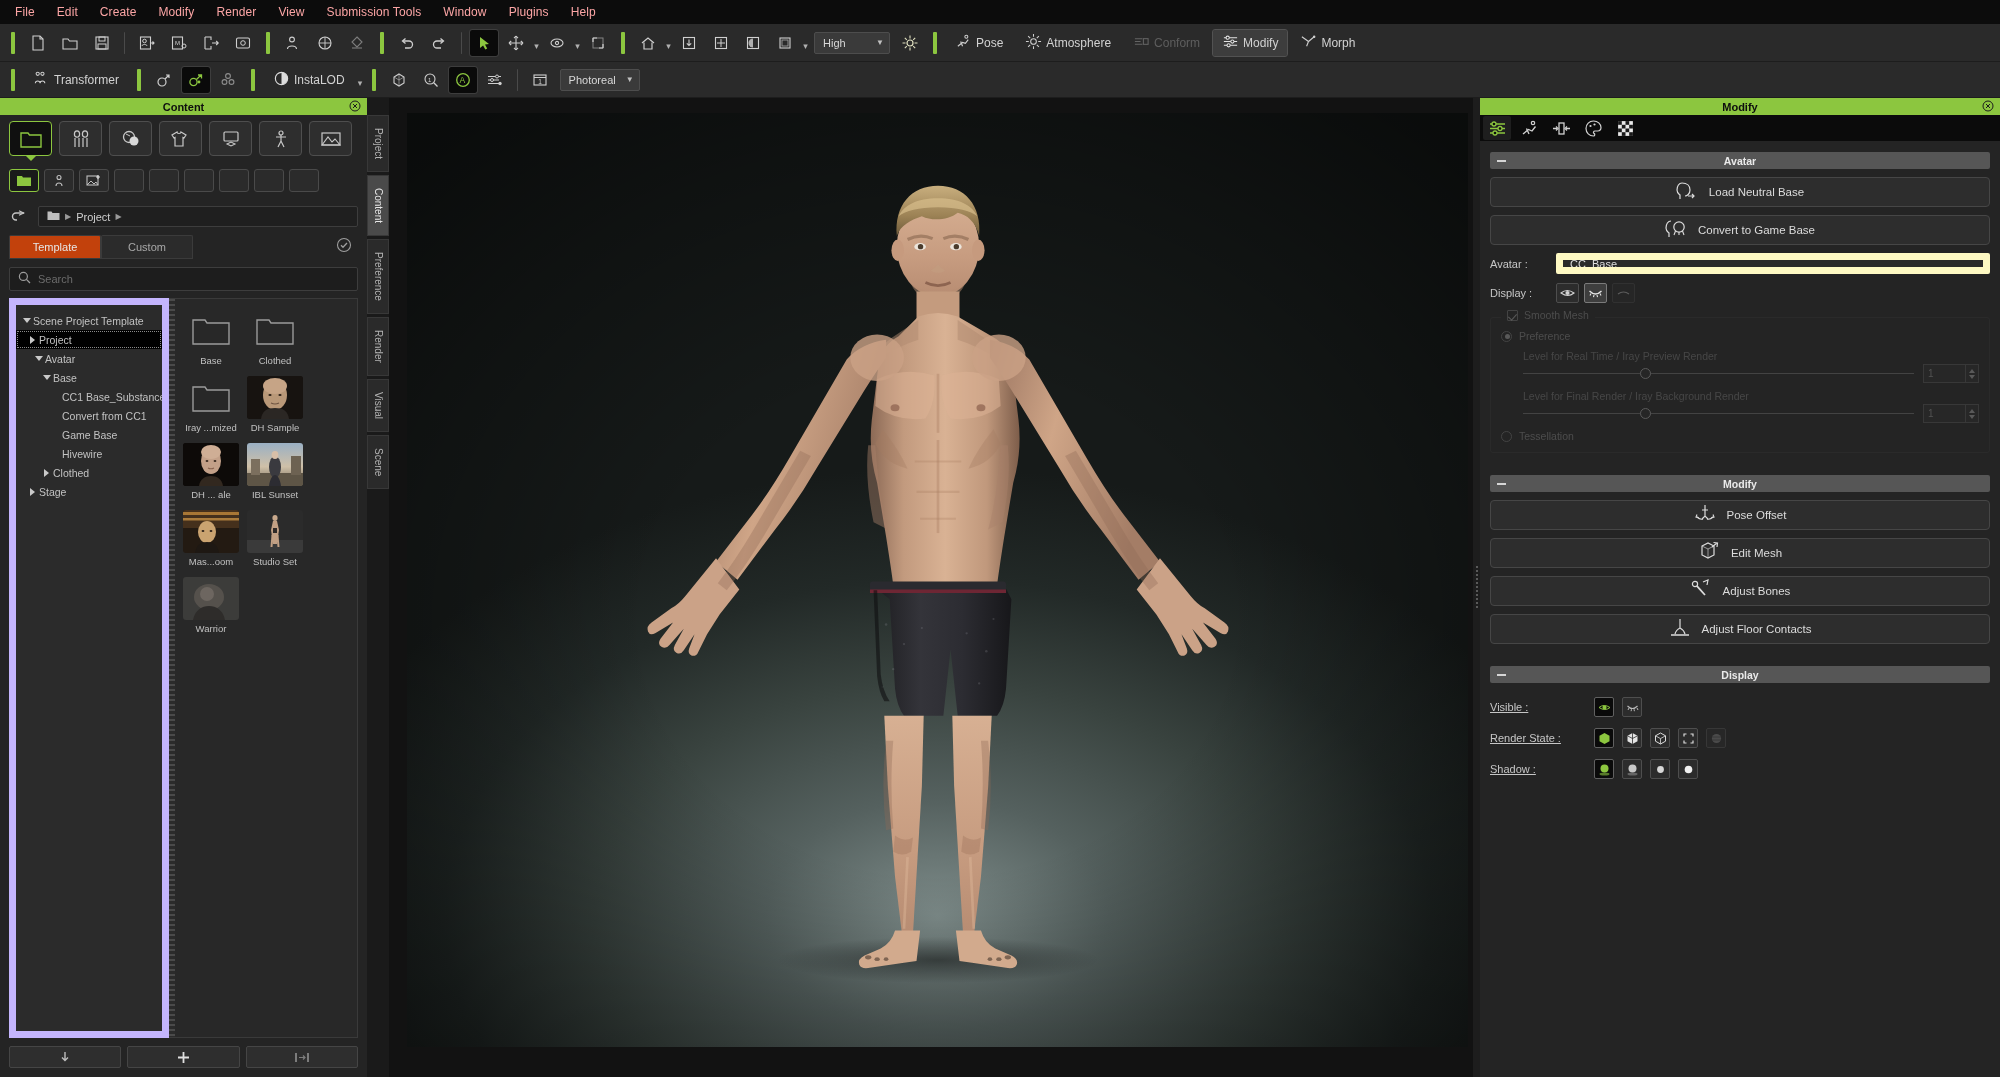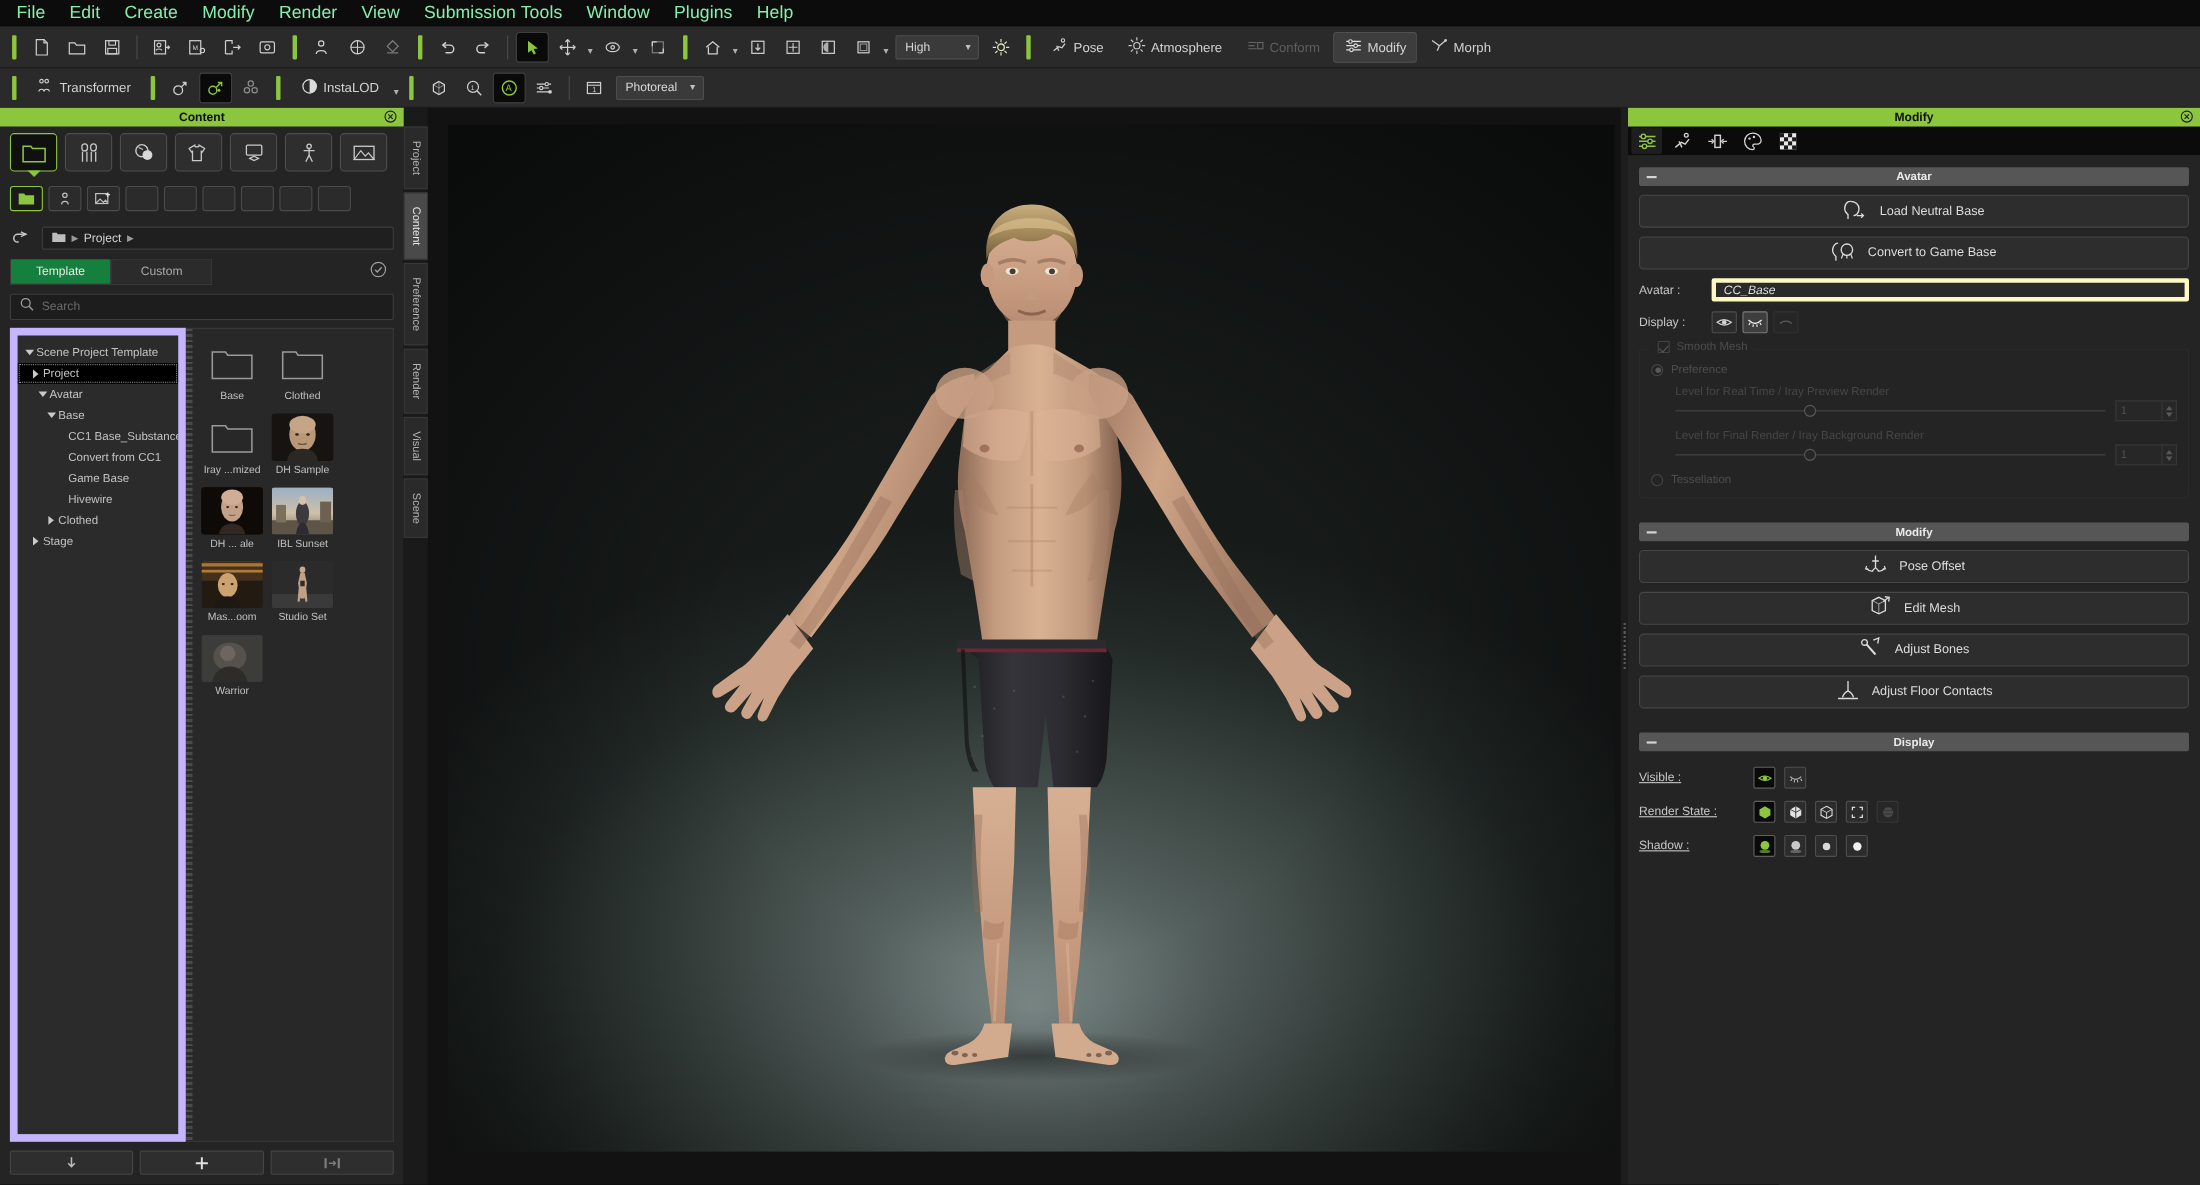--- a/index.html
+++ b/index.html
@@ -11,21 +11,21 @@
     overflow: hidden;
   }
   .app { position: relative; width: 2000px; height: 1077px; display: flex; flex-direction: column; }
 
   
   .menubar {
     height: 24px; background: #0c0c0c; display: flex; align-items: center;
     padding-left: 4px; flex: none;
   }
   .menu-item {
-    font-size: 16px; color: #86efac; padding: 3px 11px; cursor: default;
+    font-size: 12px; color: #fca5a5; padding: 3px 11px; cursor: default;
     white-space: nowrap; letter-spacing: .1px;
   }
 
   
   .toolbar {
     background: #2a2a2a; display: flex; align-items: center; flex: none;
     border-bottom: 1px solid #1d1d1d; padding: 0 4px;
   }
   .toolbar.row1 { height: 38px; }
   .toolbar.row2 { height: 36px; background: #2a2a2a; }
@@ -94,21 +94,21 @@
     display: flex; align-items: center; gap: 5px; padding: 0 8px; font-size: 11px; color: #cfcfcf;
   }
   .crumbsep { font-size: 8px; color: #9a9a9a; }
 
   .tabs { display: flex; border-bottom: 1px solid #3b3b3b; }
   .tab {
     padding: 5px 0; width: 92px; text-align: center; font-size: 11px; color: #a8a8a8;
     background: #2b2b2b; border: 1px solid #3b3b3b; border-bottom: none; cursor: default;
     border-top-left-radius: 2px; border-top-right-radius: 2px;
   }
-  .tab.active { background: #15803d; color: #e6e6e6; }
+  .tab.active { background: #c2410c; color: #e6e6e6; }
   .tabsrow { display: flex; align-items: center; justify-content: space-between; }
   .tabscheck { margin-right: 6px; }
 
   .searchbox {
     margin: 8px 0 7px 0; height: 24px; background: #1d1d1d; border: 1px solid #3d3d3d;
     border-radius: 2px; display: flex; align-items: center; gap: 7px; padding: 0 8px;
   }
   .searchbox input {
     flex: 1; background: transparent; border: none; outline: none; color: #cfcfcf; font-size: 11px;
     font-family: "Liberation Sans", sans-serif;
@@ -185,24 +185,23 @@
 
   .bigbtn {
     height: 30px; border: 1px solid #464646; border-radius: 4px; background: #2d2d2d;
     display: flex; align-items: center; justify-content: center; gap: 11px; margin-bottom: 8px; cursor: default;
   }
   .bigbtn .lab { font-size: 11.5px; color: #dcdcdc; }
 
   .fieldrow { display: flex; align-items: center; gap: 10px; margin-bottom: 9px; }
   .fieldlabel { font-size: 11px; color: #c6c6c6; width: 56px; flex: none; }
   .textinput {
-    flex: 1; height: 21px; background: #2a2a2a; border: 4px solid #fef9c3; border-radius: 2px;
+    flex: 1; height: 21px; background: #2a2a2a; border: 7px solid #fef9c3; border-radius: 2px;
     color: #dedede; font-size: 11px; padding: 0 7px; outline: none;
     font-family: "Liberation Sans", sans-serif;
-    font-style: italic;
   }
   .togglegroup { display: flex; gap: 5px; }
   .tg {
     width: 23px; height: 20px; border: 1px solid #4e4e4e; border-radius: 2px; background: #2c2c2c;
     display:flex; align-items:center; justify-content:center; cursor: default;
   }
   .tg.sel { background: #3e3e3e; border-color: #7a7a7a; }
   .tg.dis { opacity: .32; }
 
   .disabled-box { border: 1px solid #333; border-radius: 3px; padding: 12px 10px 10px 10px; margin: 14px 0 8px 0; position: relative; opacity: .45; }

